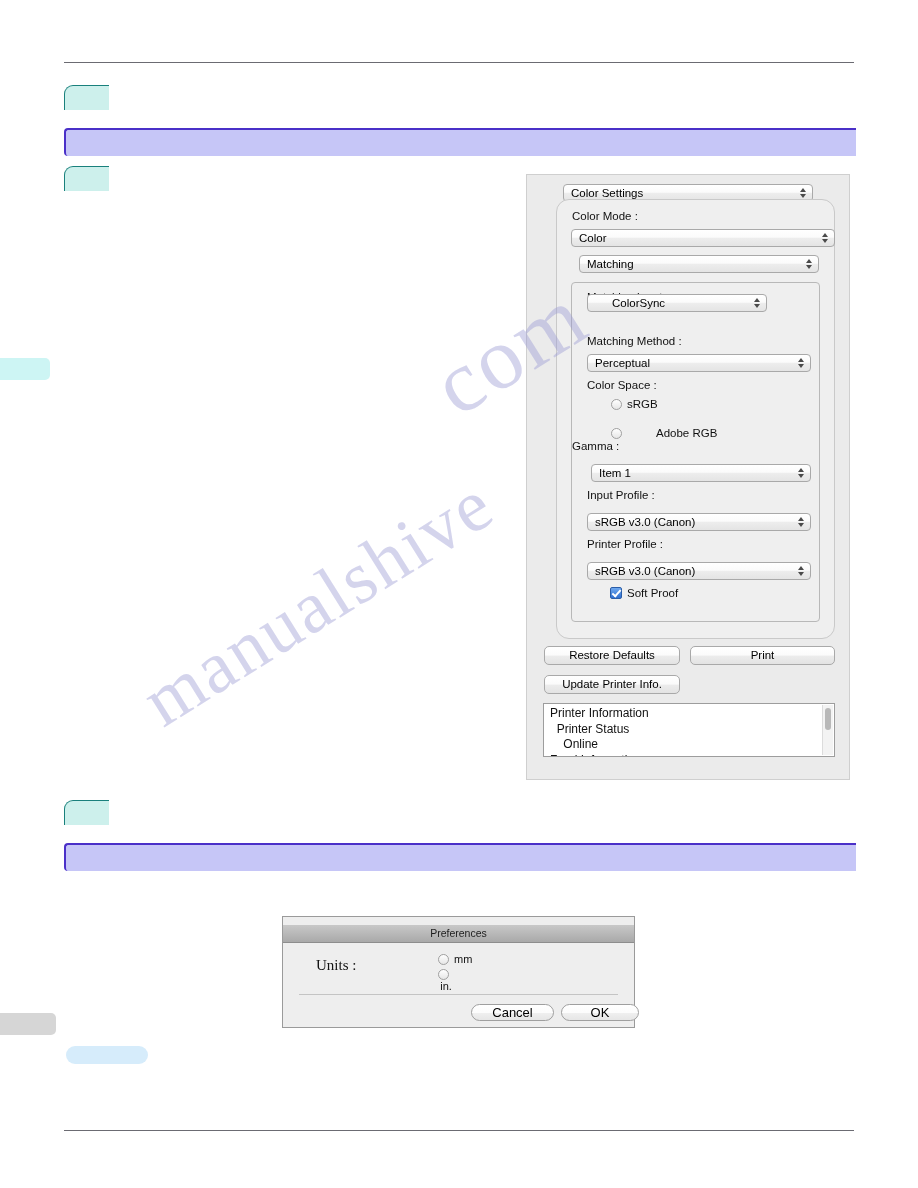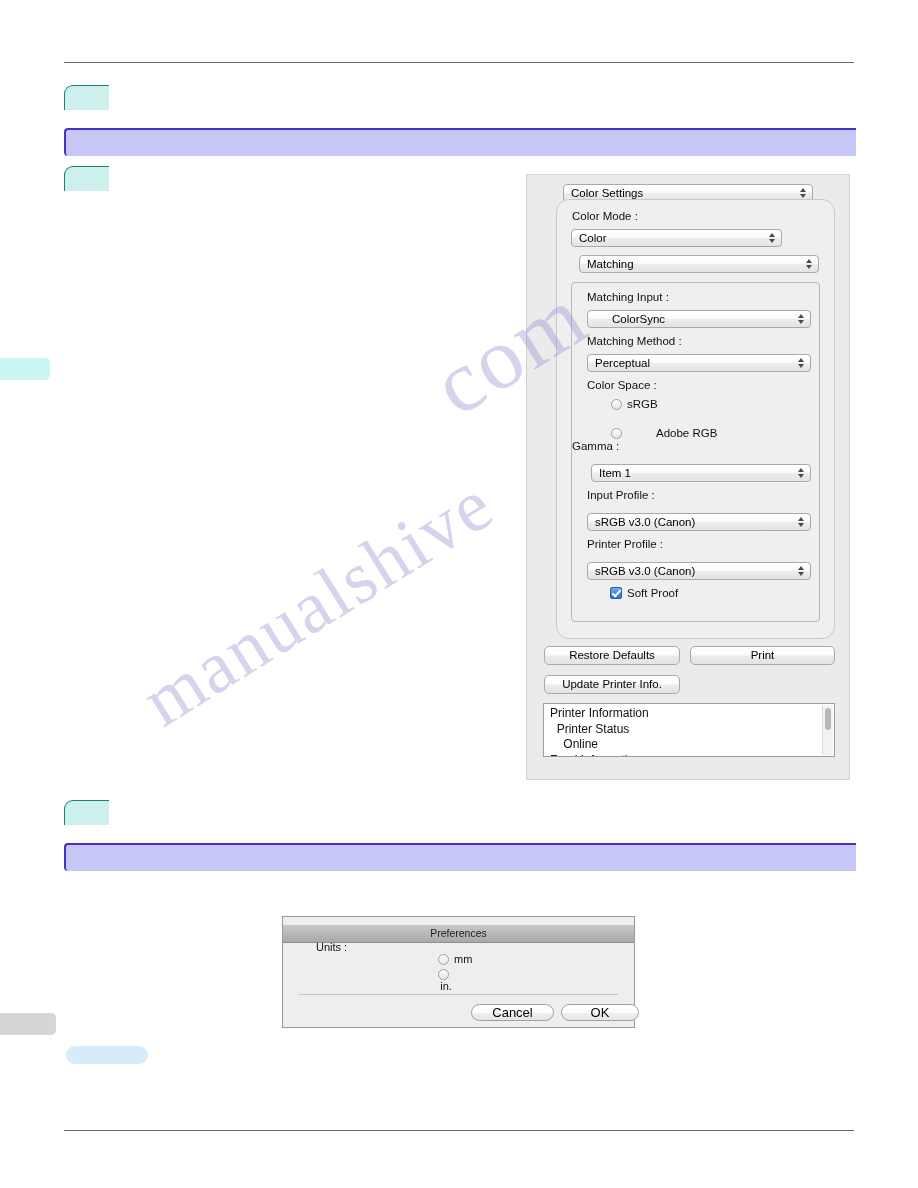--- a/index.html
+++ b/index.html
@@ -353,34 +353,34 @@
 
   <div class="popup" style="position:absolute; left:36px; top:9px; width:250px;">
     <span>Color Settings</span>
     <span class="chev"></span>
   </div>
 
   <div class="inner-panel">
 
     <div class="fld-label" style="left:15px; top:10px;">Color Mode :</div>
 
-    <div class="popup" style="position:absolute; left:14px; top:29px; width:211px;">
+    <div class="popup" style="position:absolute; left:14px; top:29px; width:264px;">
       <span>Color</span>
       <span class="chev"></span>
     </div>
 
     <div class="group-box"></div>
 
     <div class="popup" style="position:absolute; left:22px; top:55px; width:240px; background:linear-gradient(#ffffff 0%,#fbfbfb 45%,#ededed 52%,#e4e4e4 100%); z-index:4;">
       <span>Matching</span>
       <span class="chev"></span>
     </div>
 
     <div class="fld-label" style="left:30px; top:91px;">Matching Input :</div>
-    <div class="popup" style="position:absolute; left:30px; top:110px; width:224px;padding-left:24px;">
+    <div class="popup" style="position:absolute; left:30px; top:94px; width:180px;padding-left:24px;">
       <span>ColorSync</span>
       <span class="chev"></span>
     </div>
 
     <div class="fld-label" style="left:30px; top:135px;">Matching Method :</div>
     <div class="popup" style="position:absolute; left:30px; top:154px; width:224px;">
       <span>Perceptual</span>
       <span class="chev"></span>
     </div>
 
@@ -434,21 +434,21 @@
     <div class="info-scroll">
       <div class="info-thumb"></div>
     </div>
   </div>
 
 </div>
 
 <div class="prefs-win">
   <div class="prefs-title">Preferences</div>
 
-  <div class="fld-label" style="left:33px; top:24px; font-size:11px;">Units :</div>
+  <div class="fld-label" style="left:33px; top:40px; font-size:15px;font-family:Liberation Serif, serif;">Units :</div>
 
   <div class="radio-row" style="left:155px; top:36px; font-size:11px;">
     <span class="radio"></span>
     <span>mm</span>
   </div>
   <div class="radio-row" style="left:155px; top:52px; font-size:11px;flex-direction:column;">
     <span class="radio"></span>
     <span>in.</span>
   </div>
 

